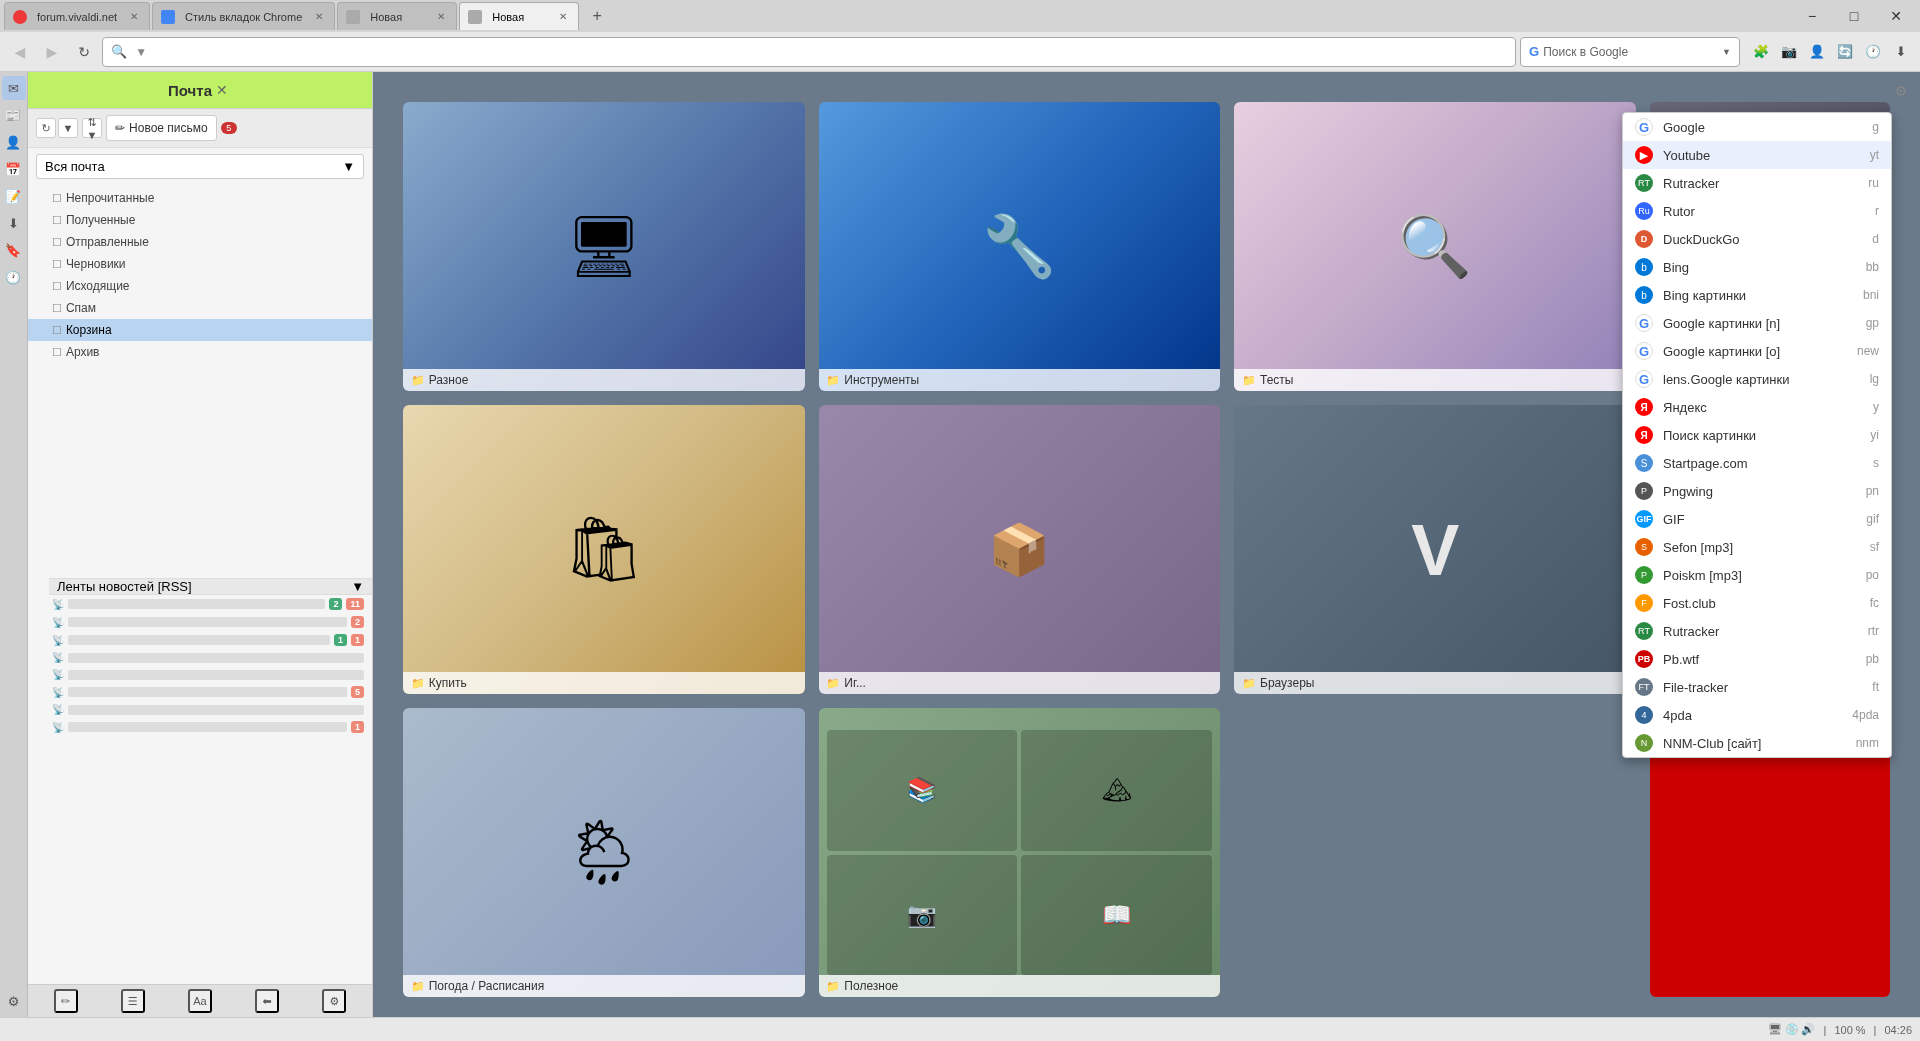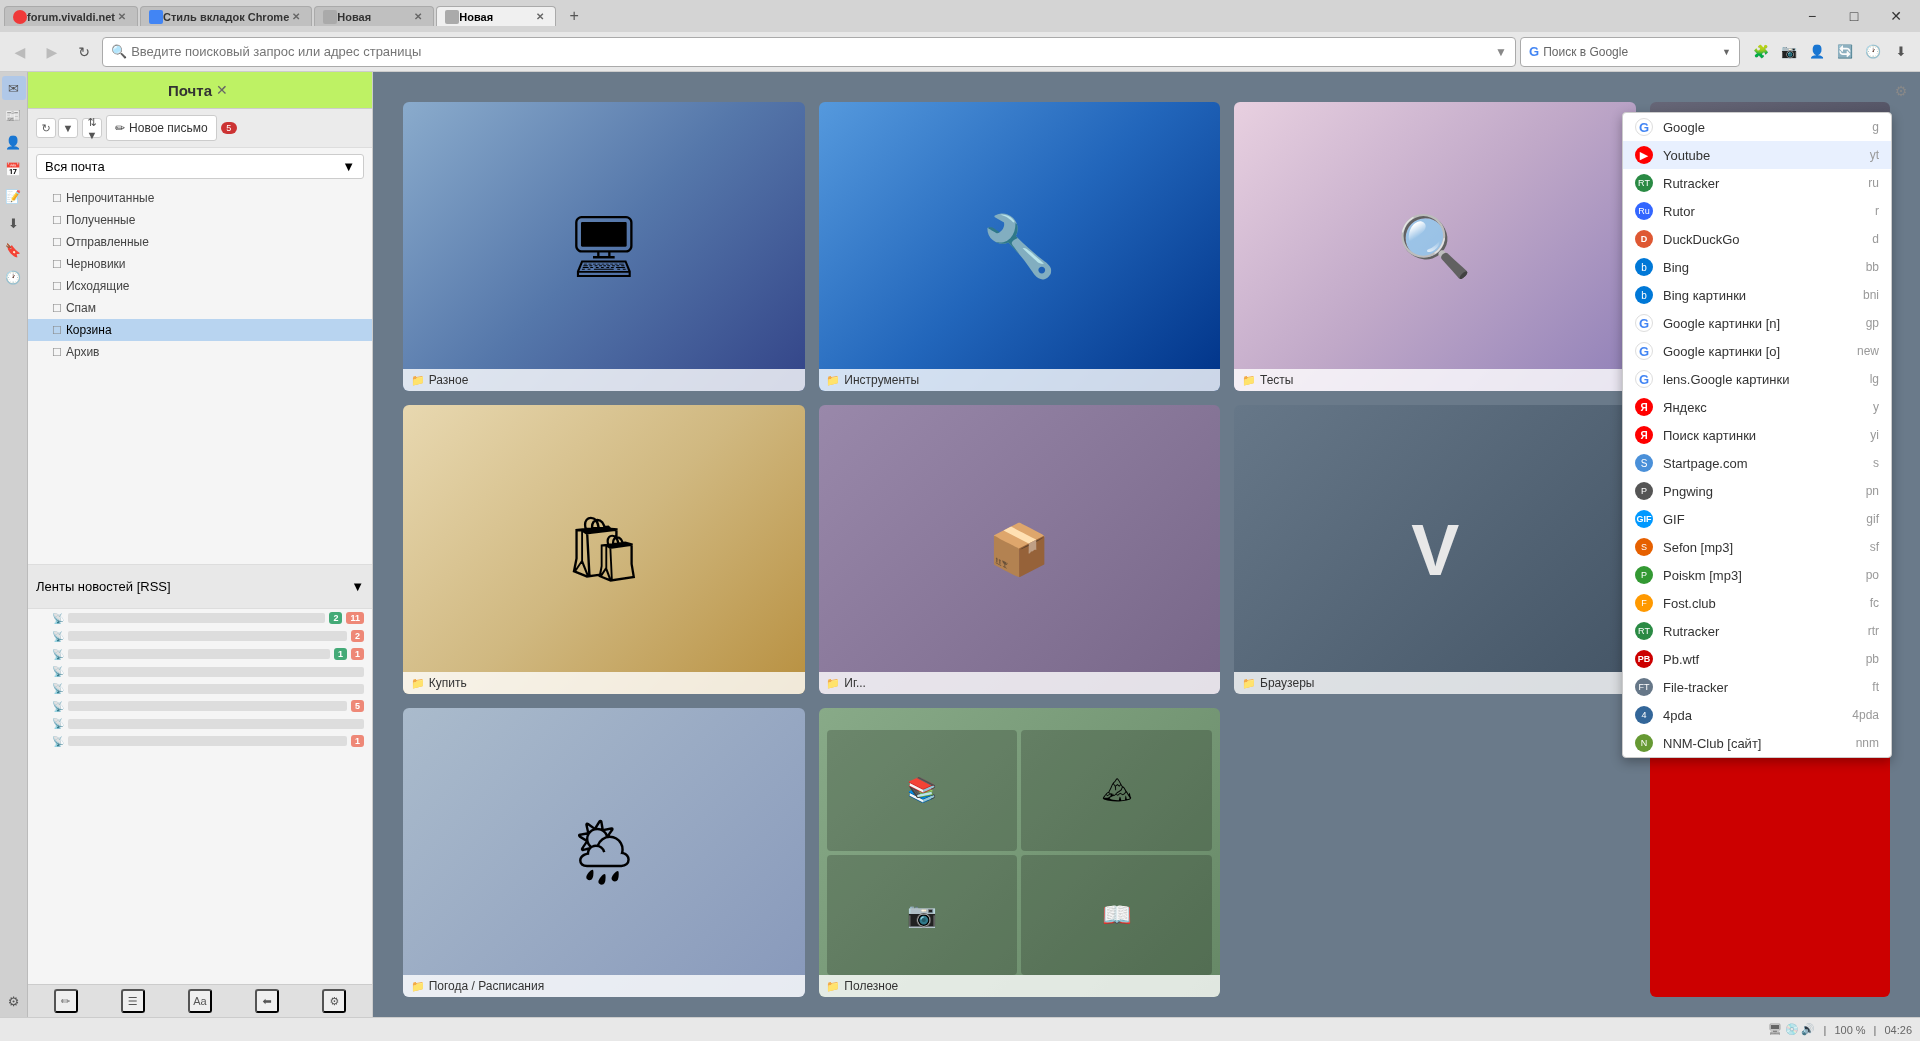--- a/index.html
+++ b/index.html
@@ -3,21 +3,21 @@
   <meta charset="utf-8">
   <style>
     * { box-sizing: border-box; margin: 0; padding: 0; }
     body { font-family: 'Segoe UI', Arial, sans-serif; font-size: 13px; background: #3a3a3a; overflow: hidden; width: 1920px; height: 1041px; }
 
     
     .browser-frame { width: 1920px; height: 1041px; display: flex; flex-direction: column; background: #f0f0f0; }
 
     
     .title-bar { height: 32px; background: #d4d4d4; display: flex; align-items: center; padding: 0 4px; gap: 2px; }
-    .tab { height: 20px; display: flex; align-items: center; padding: 0 8px; border-radius: 4px 4px 0 0; font-size: 12px; max-width: 200px; min-width: 120px; gap: 0; cursor: pointer; background: #c0c0c0; color: #333; border: 1px solid #aaa; border-bottom: none; font-weight: bold; }
+    .tab { height: 28px; display: flex; align-items: center; padding: 0 8px; border-radius: 4px 4px 0 0; font-size: 12px; max-width: 200px; min-width: 120px; gap: 10px; cursor: pointer; background: #c0c0c0; color: #333; border: 1px solid #aaa; border-bottom: none; }
     .tab.active { background: #f0f0f0; color: #000; }
     .tab-close { width: 14px; height: 14px; border-radius: 50%; background: transparent; border: none; cursor: pointer; display: flex; align-items: center; justify-content: center; font-size: 10px; color: #666; margin-left: auto; }
     .window-controls { margin-left: auto; display: flex; gap: 2px; }
     .win-btn { width: 40px; height: 32px; border: none; cursor: pointer; display: flex; align-items: center; justify-content: center; font-size: 14px; background: transparent; color: #333; }
 
     
     .toolbar { height: 40px; background: #e8e8e8; display: flex; align-items: center; padding: 0 6px; gap: 4px; border-bottom: 1px solid #ccc; }
     .nav-btn { width: 28px; height: 28px; border: 1px solid transparent; border-radius: 4px; background: transparent; cursor: pointer; display: flex; align-items: center; justify-content: center; font-size: 14px; color: #555; }
     .nav-btn.disabled { color: #bbb; cursor: default; }
     .address-bar { flex: 1; height: 30px; border: 1px solid #aaa; border-radius: 4px; padding: 0 8px; font-size: 13px; background: white; display: flex; align-items: center; color: #333; }
@@ -36,21 +36,21 @@
     .mail-title { font-size: 15px; font-weight: bold; color: #333; }
     .mail-close-btn { width: 20px; height: 20px; border: none; background: transparent; cursor: pointer; font-size: 14px; color: #666; display: flex; align-items: center; justify-content: center; border-radius: 3px; }
     .mail-toolbar { padding: 6px 8px; display: flex; align-items: center; gap: 4px; border-bottom: 1px solid #ddd; background: #ebebeb; }
     .mail-tb-btn { height: 26px; padding: 0 8px; border: 1px solid #ccc; border-radius: 3px; background: white; cursor: pointer; font-size: 12px; color: #333; display: flex; align-items: center; gap: 4px; }
     .mail-tb-icon { width: 20px; height: 20px; border: 1px solid #ccc; border-radius: 3px; background: white; cursor: pointer; display: flex; align-items: center; justify-content: center; font-size: 11px; color: #555; }
     .folder-selector { margin: 6px 8px; display: flex; align-items: center; justify-content: space-between; background: white; border: 1px solid #ccc; border-radius: 3px; padding: 4px 8px; cursor: pointer; }
     .mail-folders { padding: 2px 0; flex: 1; overflow-y: auto; }
     .mail-folder-item { padding: 4px 8px 4px 24px; cursor: pointer; color: #444; font-size: 12px; display: flex; align-items: center; gap: 4px; }
     .mail-folder-item.active { background: #b8d4f0; color: #000; }
     .mail-folder-icon { font-size: 11px; color: #888; }
-    .mail-section-header { padding: 14px 8px; display: flex; align-items: center; justify-content: space-between; background: #e8e8e8; border-top: 1px solid #ddd; border-bottom: 1px solid #ddd; cursor: pointer; }
+    .mail-section-header { padding: 0 8px; display: flex; align-items: center; justify-content: space-between; background: #e8e8e8; border-top: 1px solid #ddd; border-bottom: 1px solid #ddd; cursor: pointer; margin-left: 21px; }
     .rss-list { flex: 1; overflow-y: auto; }
     .rss-item { padding: 3px 8px 3px 24px; display: flex; align-items: center; gap: 4px; cursor: pointer; font-size: 11px; color: #666; }
     .rss-icon { color: #f60; font-size: 10px; }
     .rss-text { flex: 1; background: #ddd; height: 10px; border-radius: 2px; }
     .rss-badge { background: #4a7; color: white; font-size: 9px; border-radius: 3px; padding: 1px 4px; font-weight: bold; }
     .rss-badge-orange { background: #e87; color: white; font-size: 9px; border-radius: 3px; padding: 1px 4px; font-weight: bold; }
 
     
     .speed-dial-tile { background: #d8d8d8; border-radius: 6px; display: flex; flex-direction: column; align-items: center; justify-content: center; cursor: pointer; position: relative; overflow: hidden; transition: transform 0.1s; }
     .speed-dial-title { position: absolute; bottom: 0; left: 0; right: 0; padding: 4px 8px; font-size: 12px; color: #333; background: rgba(255,255,255,0.8); display: flex; align-items: center; gap: 4px; }
@@ -132,21 +132,20 @@
     </div>
   </div>
 
   <div class="toolbar">
     <button class="nav-btn disabled">◀</button>
     <button class="nav-btn disabled">▶</button>
     <button class="nav-btn">↻</button>
 
     <div class="address-bar">
       <span style="color:#888; margin-right:4px;">🔍</span>
-      <input class="address-input" type="text" placeholder="Введите поисковый запрос или адрес страницы" style="">
       <span style="color:#888; margin-left:4px; font-size:12px;">▼</span>
     </div>
 
     <div class="search-bar">
       <span style="color:#4285f4; font-weight:bold; font-size:13px;">G</span>
       <span style="flex:1; color:#666; font-size:12px;">Поиск в Google</span>
       <span class="search-dropdown-arrow">▼</span>
     </div>
 
     <div class="toolbar-right">

